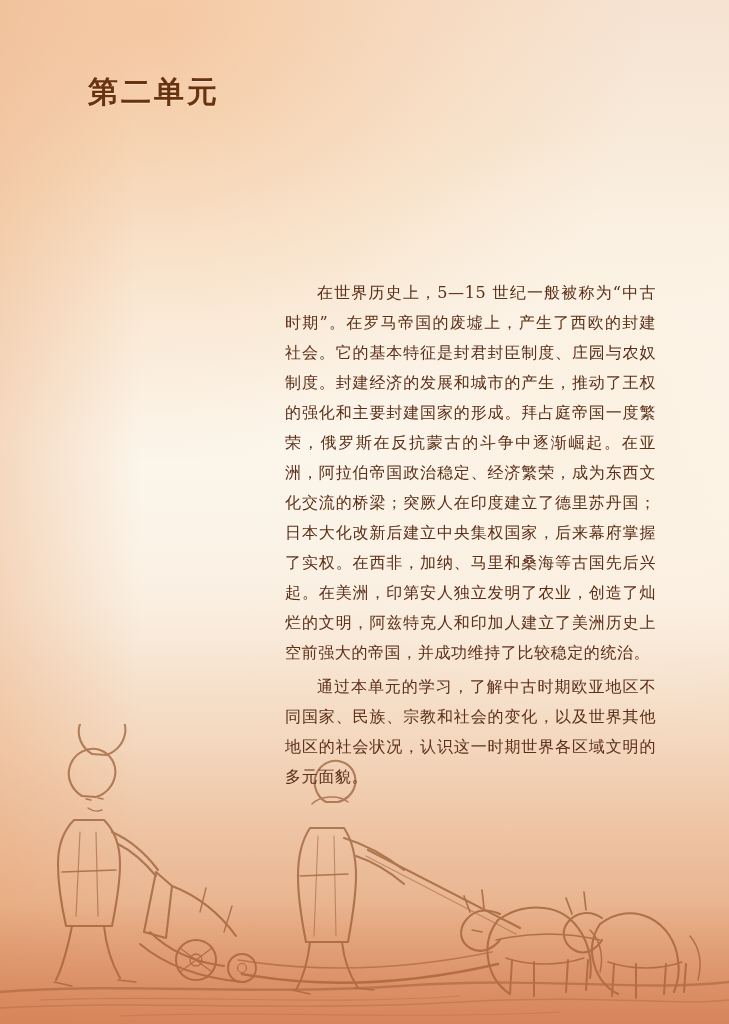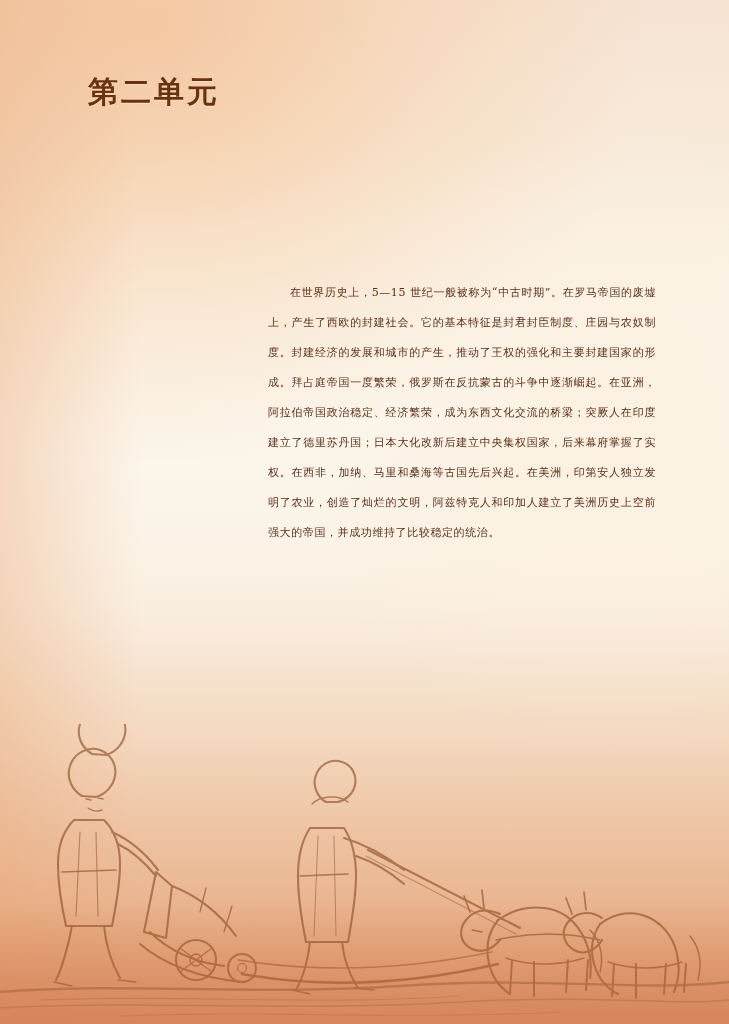--- a/index.html
+++ b/index.html
@@ -101,23 +101,23 @@
 
   
   #body-text {
     position: absolute;
     left: 268px;
     top: 278px;
     width: 388px;
     z-index: 6;
   }
   #body-text p {
-    margin: 0 0 4px 0;
-    font-family: "DejaVu Serif", "Liberation Serif", serif;
-    font-size: 11px;
+    margin: 0 0 4px 17px;
+    font-family: "DejaVu Serif", "Liberation Serif", serif;
+    font-size: 16px;
     line-height: 30px;
     color: #5b2f18;
     text-align: justify;
     text-justify: inter-ideograph;
     text-indent: 2em;
     letter-spacing: 0.6px;
   }
 
   
   #illustration {
@@ -258,15 +258,16 @@
 
   <div class="ground-haze"></div>
   <div class="glow-bottom"></div>
 
   <div id="title-block">
     <div class="unit-label">第二单元</div>
   </div>
 
   <div id="body-text">
     <p>在世界历史上，5—15 世纪一般被称为“中古时期”。在罗马帝国的废墟上，产生了西欧的封建社会。它的基本特征是封君封臣制度、庄园与农奴制度。封建经济的发展和城市的产生，推动了王权的强化和主要封建国家的形成。拜占庭帝国一度繁荣，俄罗斯在反抗蒙古的斗争中逐渐崛起。在亚洲，阿拉伯帝国政治稳定、经济繁荣，成为东西文化交流的桥梁；突厥人在印度建立了德里苏丹国；日本大化改新后建立中央集权国家，后来幕府掌握了实权。在西非，加纳、马里和桑海等古国先后兴起。在美洲，印第安人独立发明了农业，创造了灿烂的文明，阿兹特克人和印加人建立了美洲历史上空前强大的帝国，并成功维持了比较稳定的统治。</p>
+    <p>通过本单元的学习，了解中古时期欧亚地区不同国家、民族、宗教和社会的变化，以及世界其他地区的社会状况，认识这一时期世界各区域文明的多元面貌。</p>
   </div>
 
 </div>
 
 </body></html>

